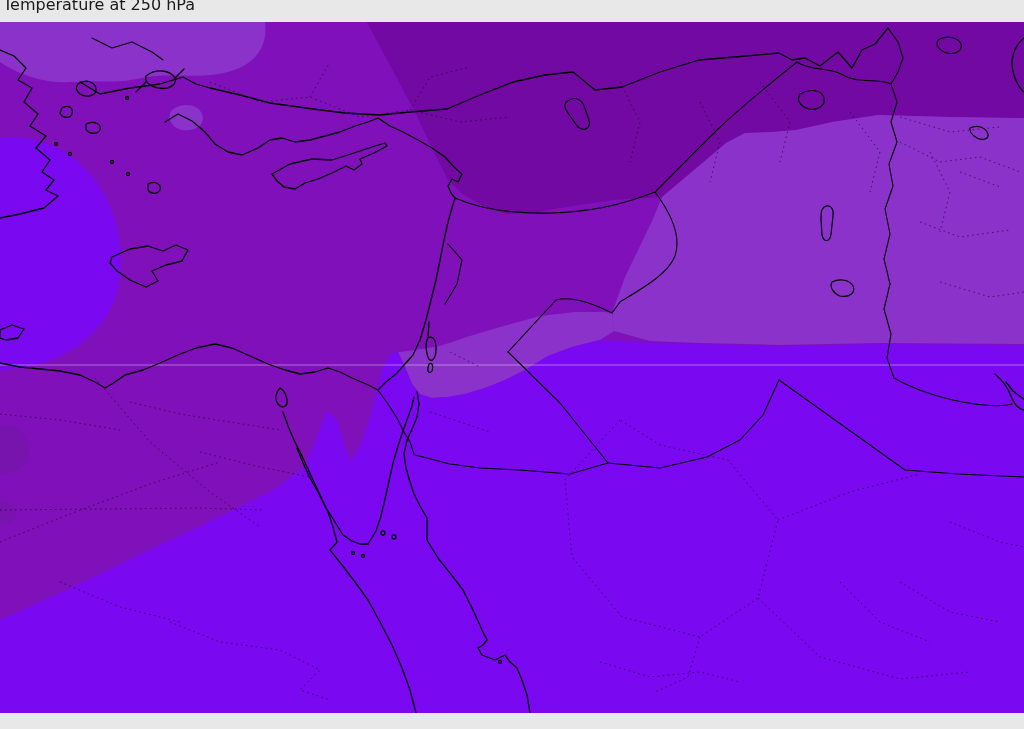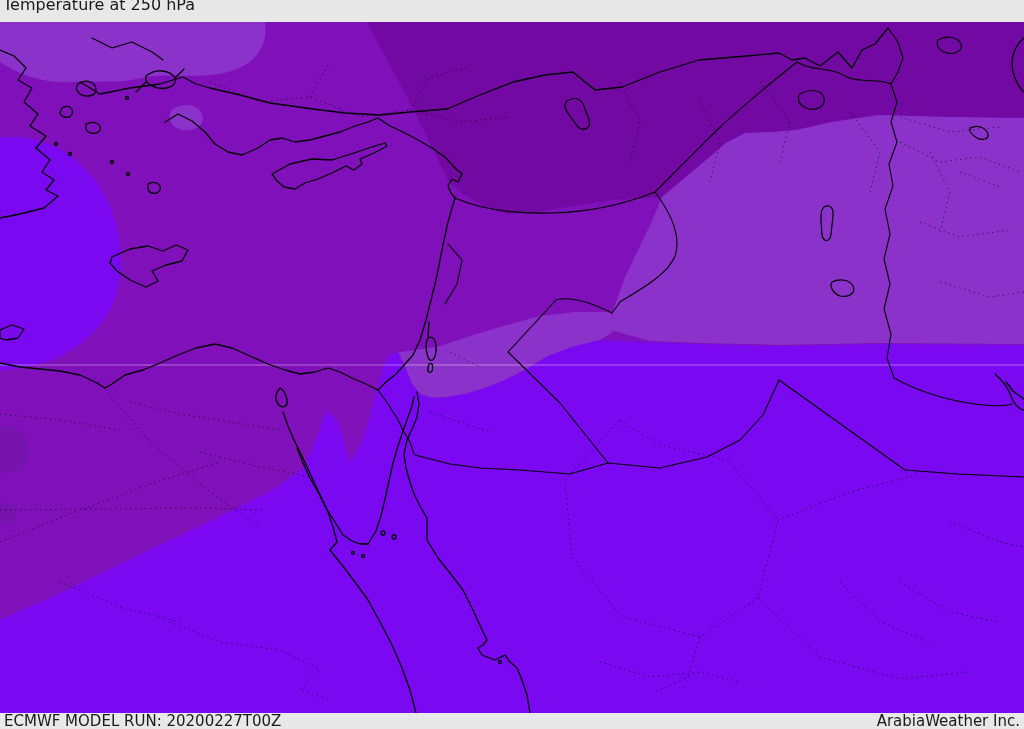--- a/index.html
+++ b/index.html
@@ -122,18 +122,14 @@
         <path d="M508,330 L560,381 608,441 660,446 707,435 740,418 763,393 779,358" stroke="#000000"></path>
         <path d="M779,358 L905,448 958,452 1024,455" stroke="#000000"></path>
         <path d="M415,433 L450,442 480,446 520,448 570,452 608,441" stroke="#000000"></path>
         <path d="M378,368 L388,382 397,396 404,410 410,420 414,432" stroke="#000000"></path>
         <path d="M448,222 L462,238 457,262 445,282" stroke="#000000"></path>
         <path d="M92,16 L112,26 132,20 152,30 163,38" stroke="#000000"></path>
       </g>
     </svg>
   </div>
 
-  <div class="bar bottom">
-    <span>ECMWF MODEL RUN: 20200227T00Z</span>
-    <span>ArabiaWeather Inc.</span>
-  </div>
 
 </div>
 
 </body></html>

